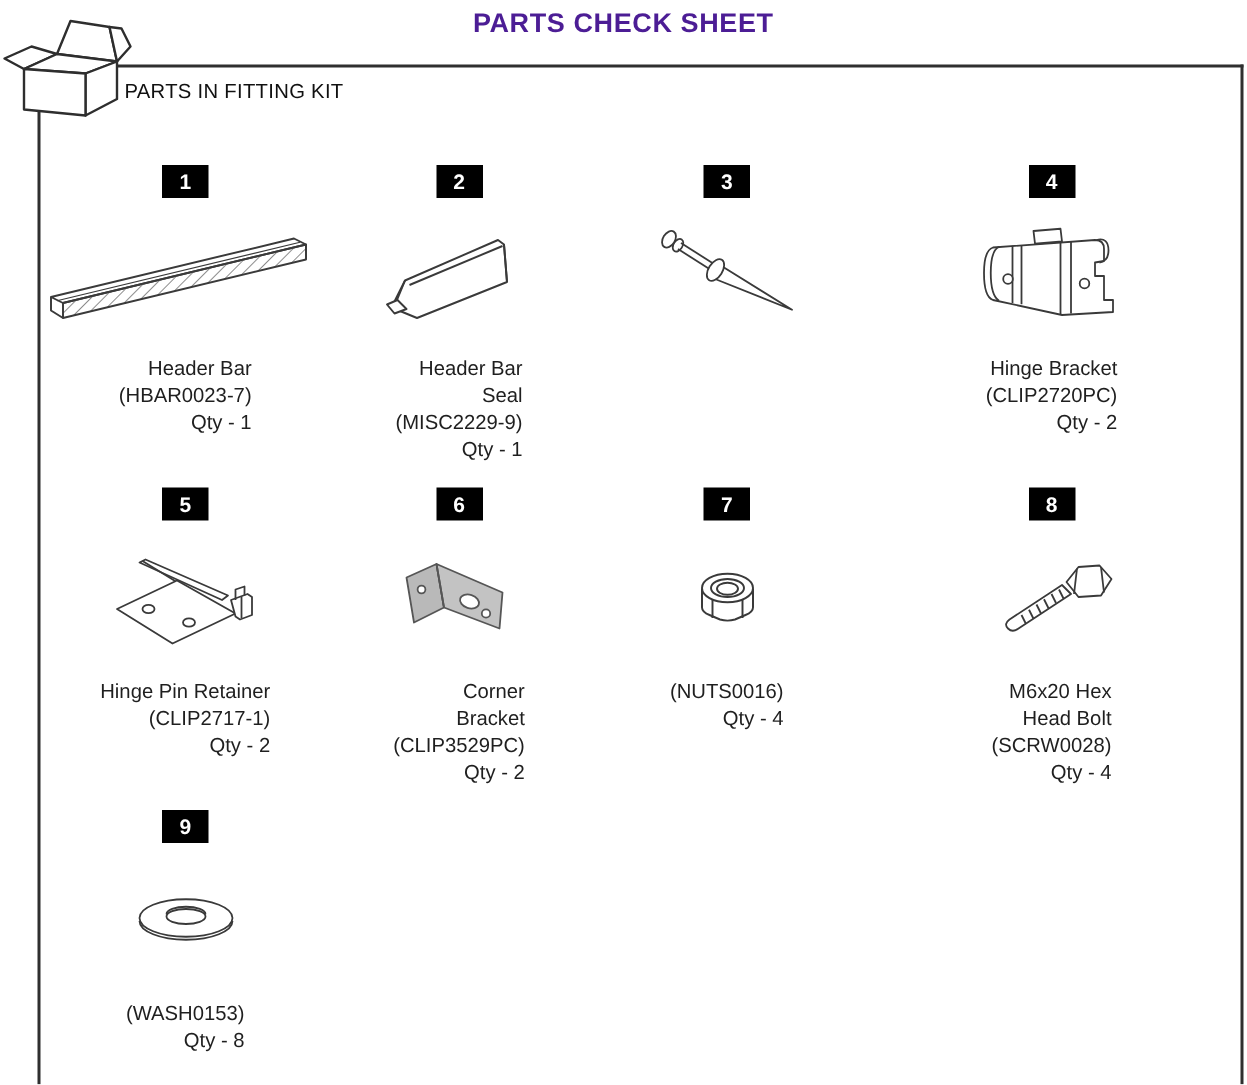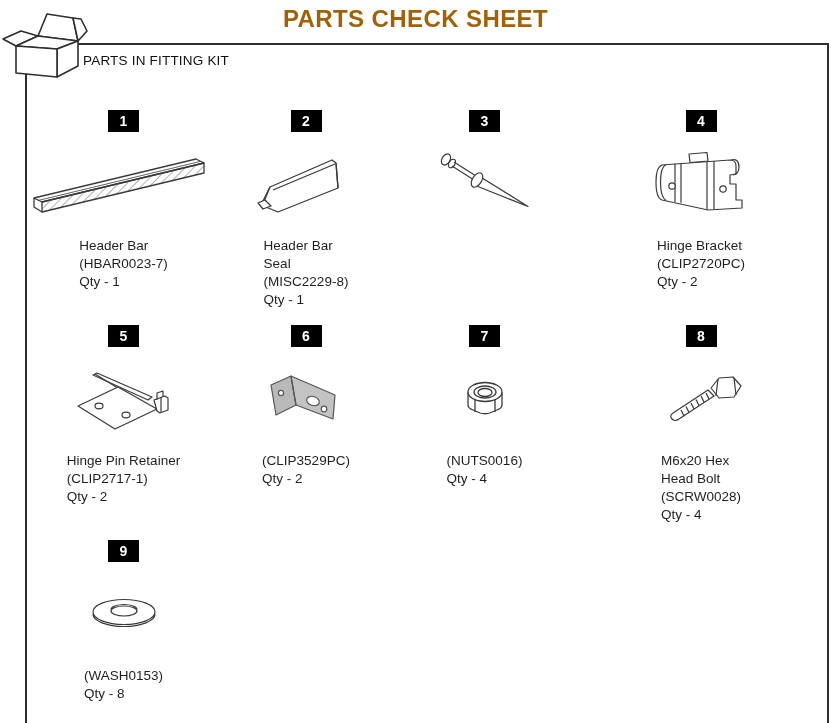--- a/index.html
+++ b/index.html
@@ -2,21 +2,21 @@
 <html><head>
 <meta charset="utf-8">
 <style>
   html,body{margin:0;padding:0;background:#fff;}
   .page{
     position:relative;width:831px;height:723px;background:#fff;overflow:hidden;
     font-family:"Liberation Sans","DejaVu Sans",sans-serif;color:#1f1f1f;
   }
   .page-title{
     position:absolute;top:5px;left:0;width:100%;text-align:center;
-    font-size:24px;font-weight:bold;letter-spacing:.4px;color:#a16207;
+    font-size:18px;font-weight:bold;letter-spacing:.4px;color:#4c1d95;
   }
   .sheet{
     position:absolute;left:25px;right:2px;top:43px;bottom:0;
     border:2px solid #2f2f2f;border-bottom:none;background:#fff;
   }
   .kit-heading{
     position:absolute;top:8px;left:56px;
     font-size:13.5px;font-weight:normal;color:#111;letter-spacing:.2px;
   }
   .box-icon-wrap{position:absolute;left:1px;top:6px;width:88px;height:78px;z-index:3;}
@@ -25,21 +25,21 @@
     display:grid;grid-template-columns:193px 172px 185px 248px;
     grid-auto-rows:215px;
   }
   .item{display:flex;flex-direction:column;align-items:center;}
   .badge{
     width:31px;height:22px;background:#000;color:#fff;
     display:flex;align-items:center;justify-content:center;
     font-size:14px;font-weight:bold;
   }
   .art{height:98px;display:flex;align-items:center;justify-content:center;margin-top:3px;}
-  .label{text-align:left;font-size:13.5px;line-height:18px;max-width:170px;margin-top:4px;}
+  .label{text-align:right;font-size:13.5px;line-height:18px;max-width:170px;margin-top:4px;}
   .name{white-space:pre-line;}
   svg{display:block;}
 </style>
 </head>
 <body>
 
 <div class="page">
 
   <div class="page-title">PARTS CHECK SHEET</div>
 
@@ -81,21 +81,21 @@
               <line x1="23" y1="45" x2="85" y2="19"></line>
               <line x1="20" y1="42" x2="13" y2="59"></line>
               <polygon points="8,58 15,55 21,61 13,64"></polygon>
               <line x1="86" y1="18" x2="88" y2="43"></line>
             </g>
           </svg>
         </div>
         <div class="label">
           <div class="name">Header Bar
 Seal</div>
-          <div class="code">(MISC2229-8)</div>
+          <div class="code">(MISC2229-9)</div>
           <div class="qty">Qty - 1</div>
         </div>
       </div>
 
       <div class="item">
         <div class="badge">3</div>
         <div class="art">
           <svg width="112" height="78" viewBox="0 0 112 78">
             <g stroke="#3a3a3a" stroke-width="1.2" fill="#fff" stroke-linejoin="round">
               <ellipse cx="23" cy="18.5" rx="3" ry="4.6" transform="rotate(32 23 18.5)"></ellipse>
@@ -165,20 +165,22 @@
               <polygon points="15,21 35,12 40,41 20,51" fill="#b9b9b9"></polygon>
               <polygon points="35,12 79,31 77,55 40,41" fill="#c3c3c3"></polygon>
               <line x1="35" y1="12" x2="40" y2="41"></line>
               <circle cx="25" cy="29" r="2.6" fill="#fff"></circle>
               <ellipse cx="57" cy="37" rx="6.5" ry="4.5" transform="rotate(18 57 37)" fill="#fff"></ellipse>
               <circle cx="68" cy="45" r="2.8" fill="#fff"></circle>
             </g>
           </svg>
         </div>
         <div class="label">
+          <div class="name">Corner
+Bracket</div>
           <div class="code">(CLIP3529PC)</div>
           <div class="qty">Qty - 2</div>
         </div>
       </div>
 
       <div class="item">
         <div class="badge">7</div>
         <div class="art">
           <svg width="64" height="54" viewBox="0 0 64 54">
             <g stroke="#3a3a3a" stroke-width="1.3" fill="#fff">

